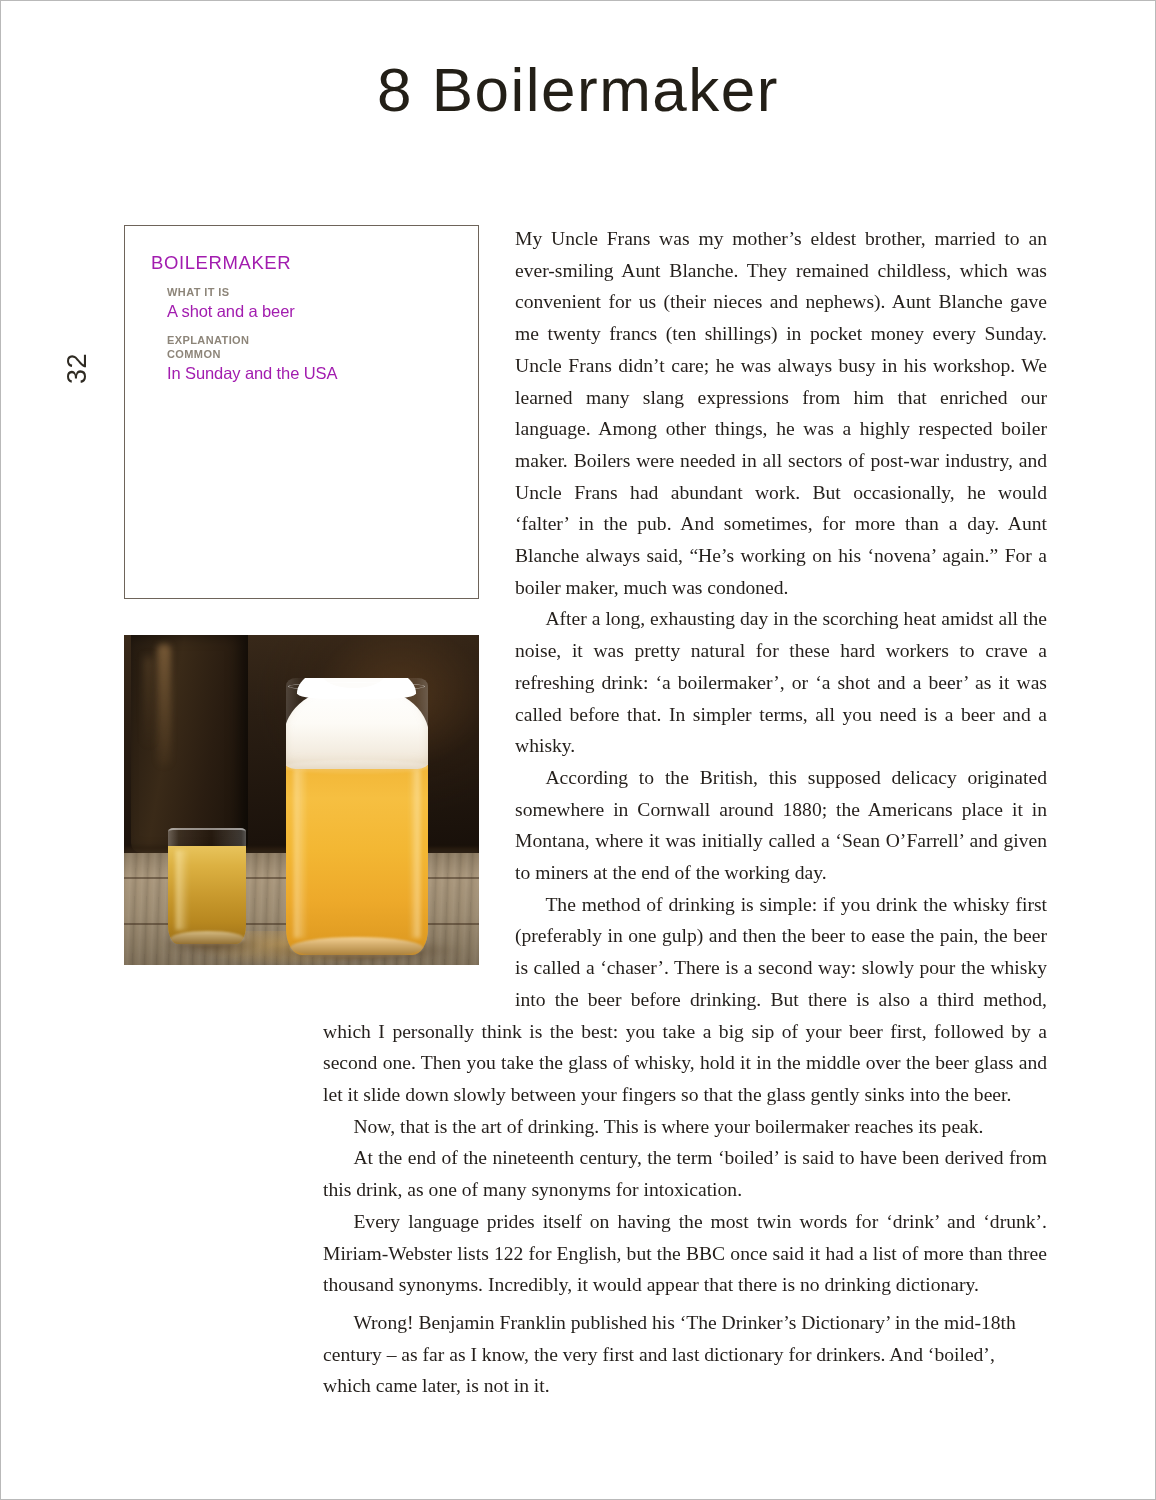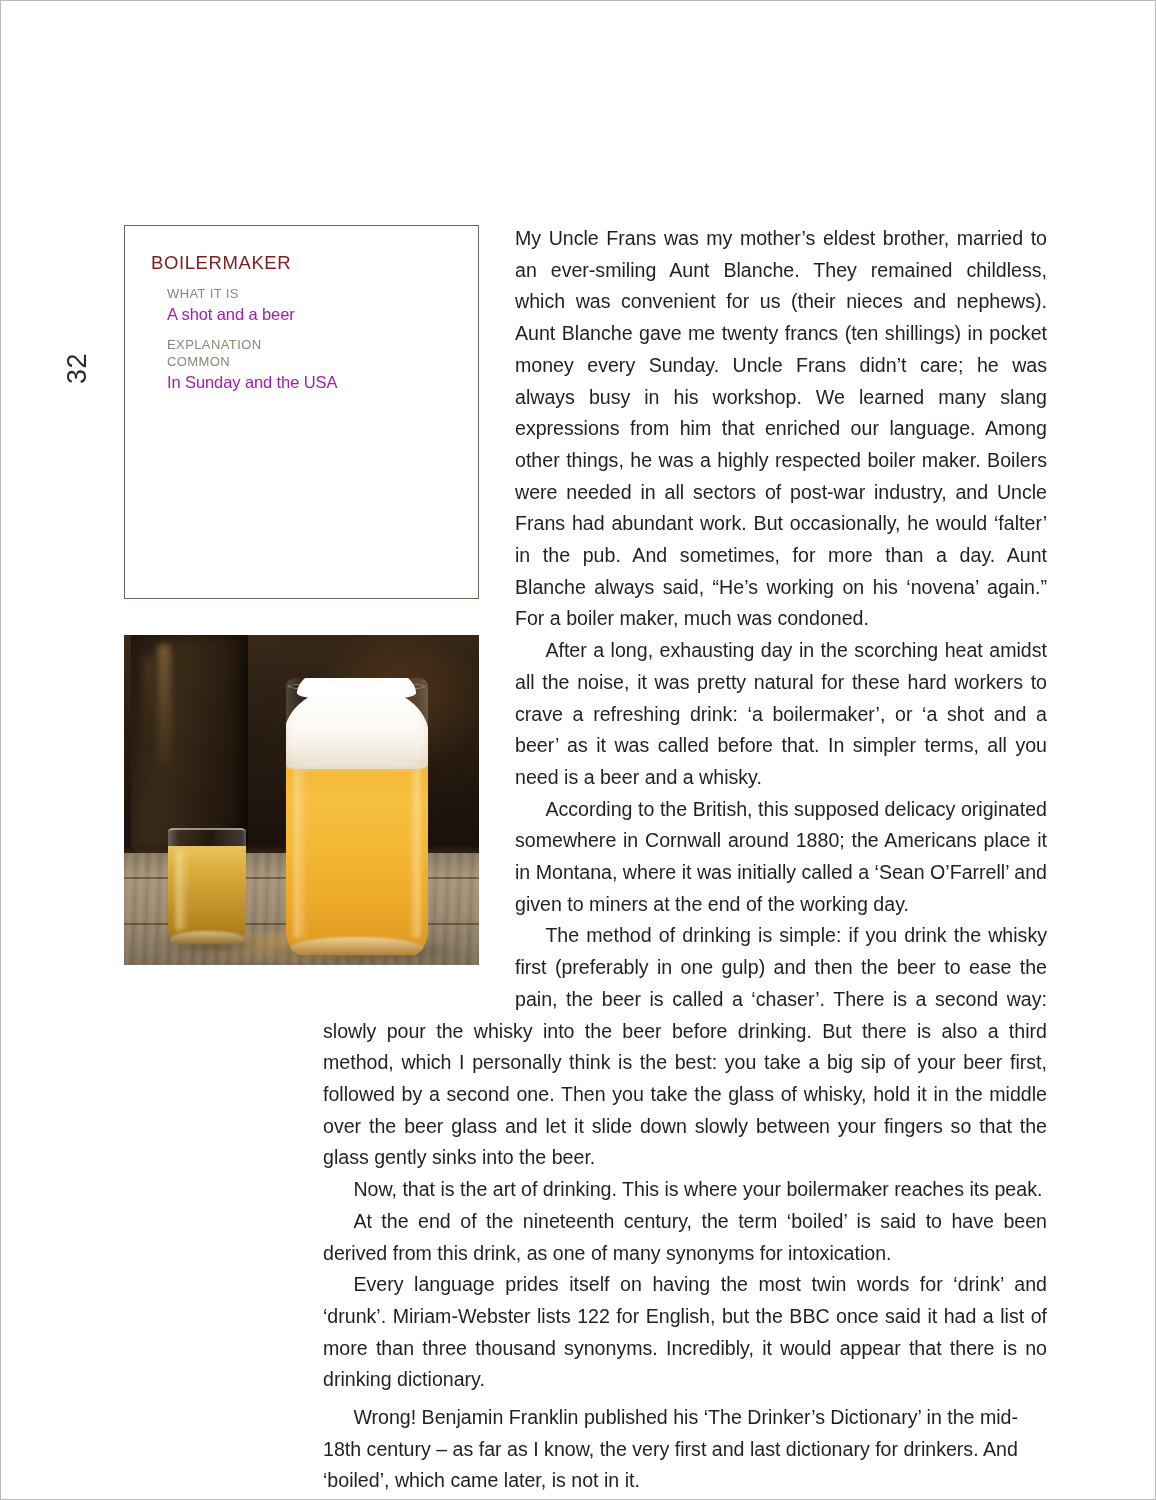--- a/index.html
+++ b/index.html
@@ -62,30 +62,30 @@
     background: #ffffff;
   }
   .info-inner {
     padding: 26px 20px 0 26px;
     font-family: "Liberation Sans", sans-serif;
     -webkit-font-smoothing: antialiased;
   }
   .info-title {
     font-size: 18.5px;
     font-weight: 400;
-    color: #7f1d1d;
+    color: #a21caf;
     letter-spacing: 0.6px;
     margin-bottom: 12px;
   }
   .info-group {
     padding-left: 16px;
   }
   .info-label {
-    font-size: 13px;
-    font-weight: 400;
+    font-size: 11px;
+    font-weight: 700;
     color: #8d8579;
     letter-spacing: 0.4px;
     margin-bottom: 2px;
     text-transform: uppercase;
   }
   .info-value {
     font-size: 16.5px;
     font-weight: 400;
     color: #a21caf;
     line-height: 1.42;
@@ -299,21 +299,21 @@
     background: radial-gradient(ellipse at 50% 50%, rgba(60,38,16,0.5), rgba(60,38,16,0) 70%);
     filter: blur(3px);
   }
 
   
   .bodytext {
     position: absolute;
     left: 322px;
     top: 222px;
     width: 724px;
-    font-family: Liberation Sans, sans-serif;
+    font-family: Liberation Serif, serif;
     font-size: 19.6px;
     line-height: 31.7px;
     color: #241f1b;
     text-align: justify;
     text-justify: inter-word;
     hyphens: manual;
   }
   
   .float-block {
     float: left;
@@ -326,20 +326,21 @@
     text-indent: 1.55em;
   }
   .bodytext p.first { text-indent: 0; }
   .bodytext p:last-child { text-align: left; margin-top: 6px; }
 </style>
 </head>
 <body>
 
 <div class="page">
 
+  <div class="chapter-title">8 Boilermaker</div>
 
   <div class="folio">32</div>
 
   <div class="info-box">
     <div class="info-inner">
       <div class="info-title">BOILERMAKER</div>
 
       <div class="info-group">
         <div class="info-label">WHAT IT IS</div>
         <div class="info-value">A shot and a beer</div>

